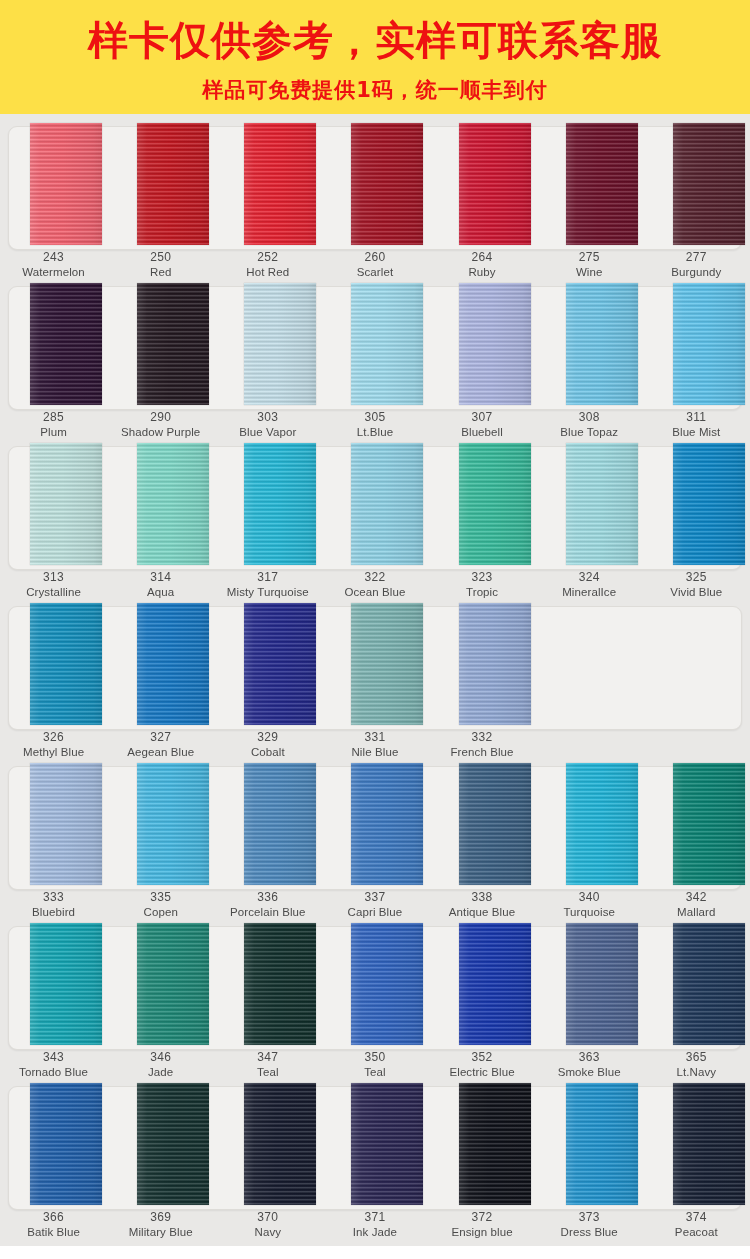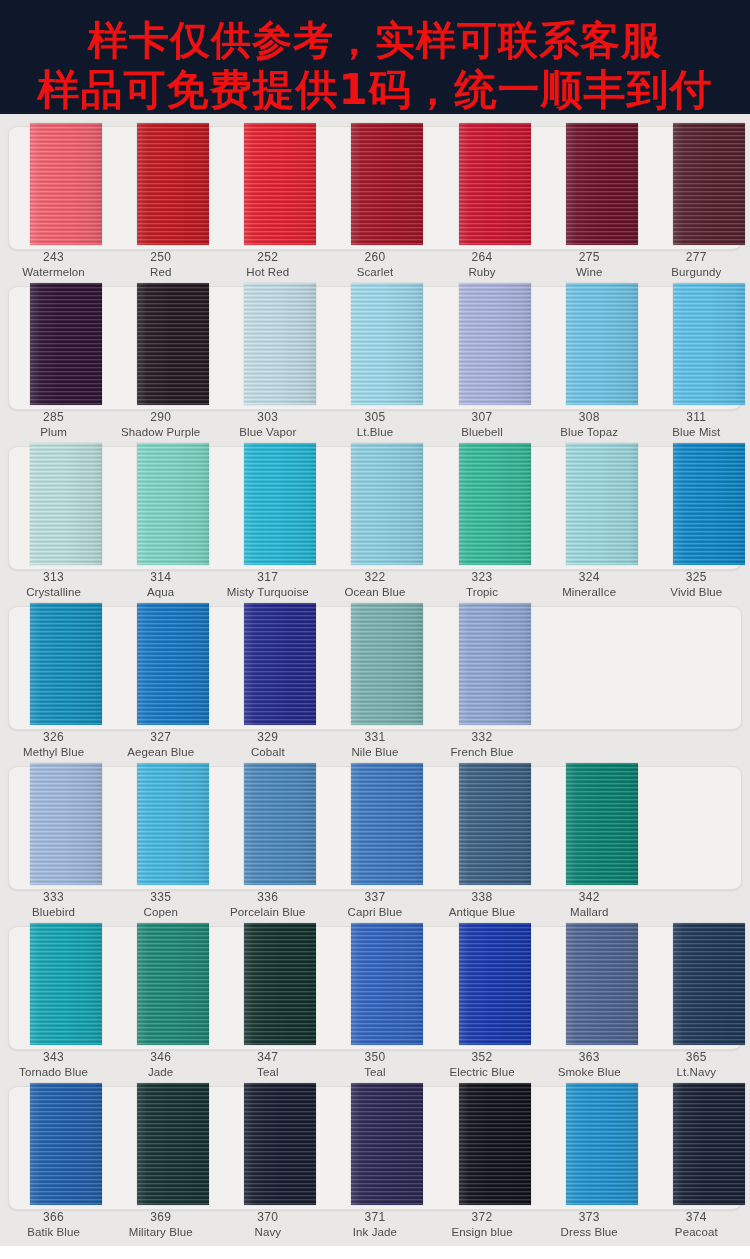--- a/index.html
+++ b/index.html
@@ -11,38 +11,38 @@
     width: 750px;
     height: 1259px;
     font-family: "Liberation Sans", "DejaVu Sans", sans-serif;
     overflow: hidden;
     position: relative;
   }
 
   
   .banner {
     width: 750px;
-    background: #0f172a;
+    background: #fde047;
     padding-top: 14px;
     box-sizing: border-box;
   }
   .banner-line {
     text-align: center;
     color: #ee1111;
     font-weight: bold;
     letter-spacing: 1px;
     white-space: nowrap;
     font-family: "DejaVu Sans", "Liberation Sans", sans-serif;
   }
   .banner-line-1 {
     font-size: 40px;
     line-height: 52px;
   }
   .banner-line-2 {
-    font-size: 42px;
+    font-size: 21px;
     line-height: 48px;
   }
 
   
   .sheet {
     position: relative;
     width: 750px;
     background: #e9e8e6;
     padding-top: 6px;
     padding-bottom: 6px;
@@ -378,20 +378,27 @@
           </div>
         </div>
         <div class="cell">
           <div class="ribbon" style="background-color: rgb(58, 95, 130);"></div>
           <div class="label">
             <span class="code">338</span>
             <span class="name">Antique Blue</span>
           </div>
         </div>
         <div class="cell">
+          <div class="ribbon" style="background-color: rgb(31, 181, 217);"></div>
+          <div class="label">
+            <span class="code">340</span>
+            <span class="name">Turquoise</span>
+          </div>
+        </div>
+        <div class="cell">
           <div class="ribbon" style="background-color: rgb(8, 130, 114);"></div>
           <div class="label">
             <span class="code">342</span>
             <span class="name">Mallard</span>
           </div>
         </div>
       </div>
     </div>
     <div class="row">
       <div class="card"></div>

